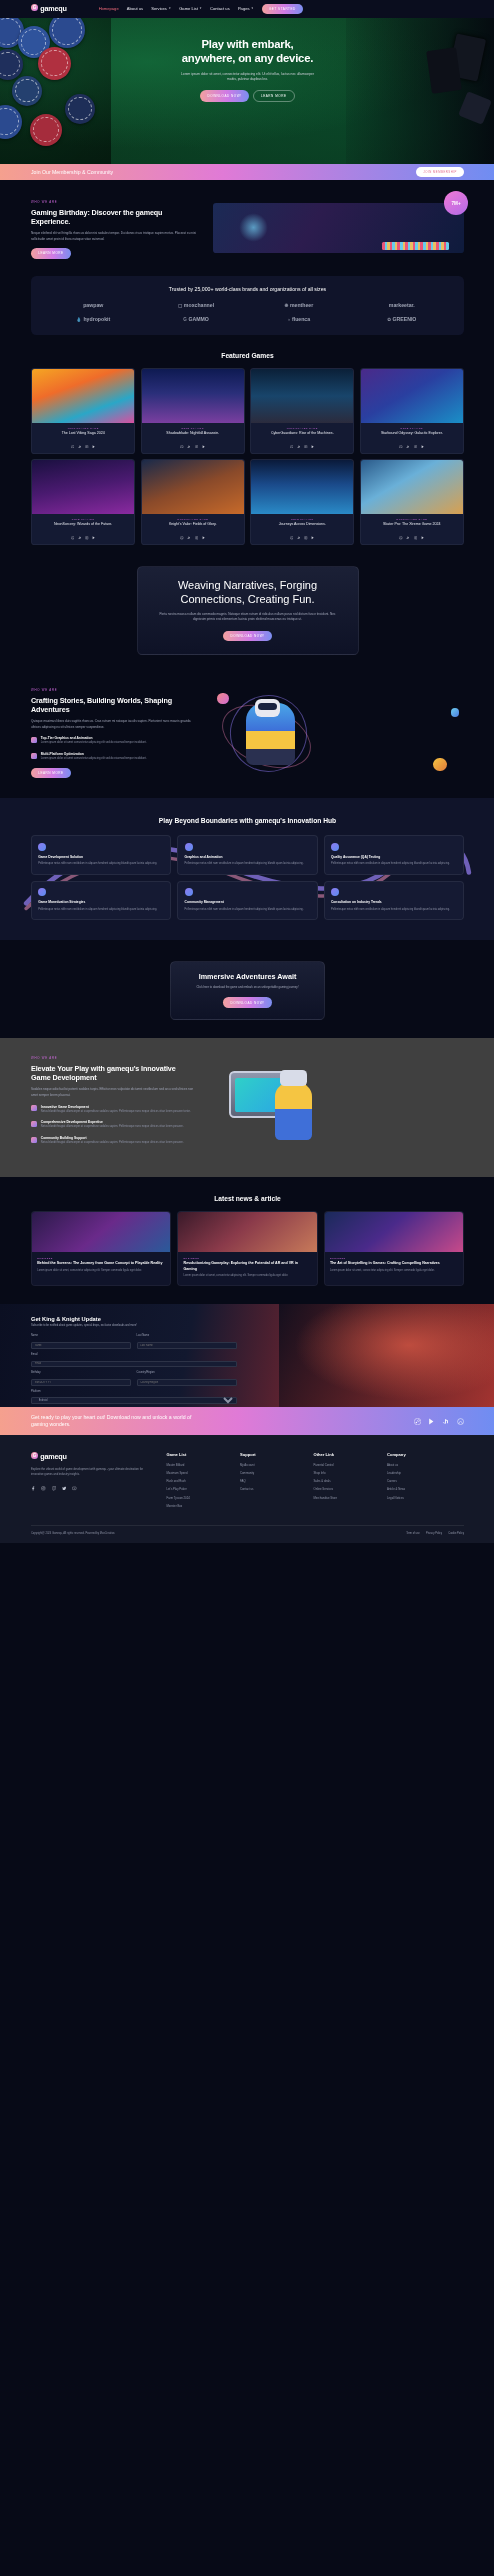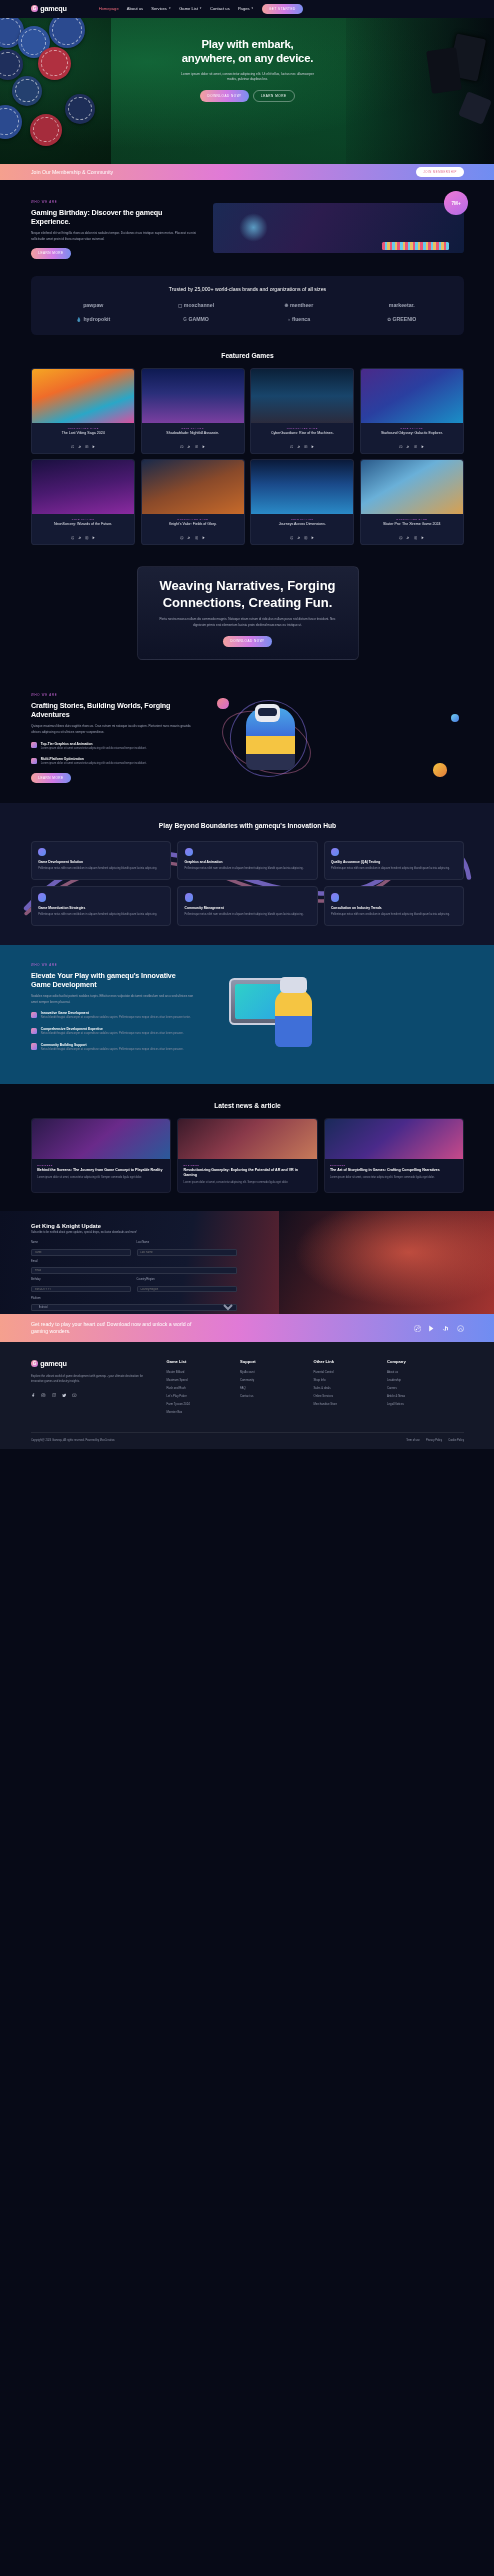--- a/index.html
+++ b/index.html
@@ -3,21 +3,21 @@
 <meta charset="utf-8">
 <style>
   *{margin:0;padding:0;box-sizing:border-box}
   html,body{background:#070a17;}
   body{width:495px;font-family:"Liberation Sans",sans-serif;color:#fff;overflow-x:hidden}
   .wrap{width:495px;position:relative}
   a{text-decoration:none;color:inherit}
 
   
   .header{height:17.5px;background:#0a0d1e;display:flex;align-items:center;padding:0 31px;position:relative;z-index:20}
-  .logo{display:flex;align-items:center;gap:2.1px}
+  .logo{display:flex;align-items:flex-start;gap:2.1px}
   .logo-mark{width:7.2px;height:7.2px;border-radius:50%;background:linear-gradient(135deg,#f5a0a0,#d77ae8);position:relative;display:flex;align-items:center;justify-content:center;font-size:4.6px;font-weight:700;color:#fff}
   .logo-text{font-size:7.2px;font-weight:700;letter-spacing:-0.2px}
   .nav{display:flex;align-items:center;gap:8.2px;margin-left:32px;font-size:4.1px}
   .nav-item{display:flex;align-items:center;gap:1.5px;color:#e8e8f0;white-space:nowrap}
   .nav-item.active{color:#f06a7a}
   .caret{font-size:2.6px;opacity:.8}
   .btn-grad{background:linear-gradient(90deg,#f2a0a0,#d07ae5 55%,#7b8ef0);border-radius:10.3px;color:#fff;font-size:3.1px;letter-spacing:0.5px;padding:3.1px 7.2px;border:0;white-space:nowrap}
   .get-started{margin-left:8.2px}
 
   
@@ -83,21 +83,21 @@
   .g8{background:linear-gradient(150deg,#2a5a8a,#6ab0d8 40%,#d8a050)}
   .gbody{padding:4.1px 4.1px 4.6px;text-align:center}
   .gcat{font-size:2.3px;letter-spacing:0.5px;color:#d16ae0;text-transform:uppercase;margin-bottom:2.1px}
   .gname{font-size:3.6px;line-height:1.45;color:#e9ebf2;min-height:10.3px}
   .gplat{display:flex;gap:3.6px;justify-content:center;margin-top:3.6px;opacity:.85}
   .gplat svg{width:3.6px;height:3.6px;fill:#e9ebf2}
 
   
   .weave-sec{padding:20.6px 0 17.5px;display:flex;justify-content:center}
   .weave{width:222px;background:linear-gradient(180deg,#1b2036,#0e1226);border:0.5px solid rgba(255,255,255,.07);border-radius:5.2px;padding:11.3px 17.5px 12.4px;text-align:center}
-  .weave h2{font-size:13px;line-height:1.3;font-weight:700}
+  .weave h2{font-size:11px;line-height:1.3;font-weight:400}
   .weave p{font-size:3.1px;line-height:1.8;color:#a3a8ba;margin:5.2px 0 7.2px}
 
   
   .craft{display:flex;gap:13.4px;padding:15.5px 0 17.5px;align-items:flex-start}
   .craft-left{width:170px}
   .feat{display:flex;gap:3.6px;margin-top:6.2px}
   .feat-ic{width:6.2px;height:6.2px;border-radius:1.5px;background:linear-gradient(135deg,#ef8fb0,#8e7af0);flex:none;margin-top:0.5px}
   .feat-t{font-size:3.3px;font-weight:700;margin-bottom:1px}
   .feat-d{font-size:2.7px;line-height:1.7;color:#8d92a6}
   .craft-right{flex:1;height:93px;position:relative}
@@ -118,21 +118,21 @@
   .icard-t{font-size:3.3px;font-weight:700;margin-bottom:2.6px;line-height:1.4}
   .icard-d{font-size:2.6px;line-height:1.75;color:#8a8fa3}
 
   
   .imm-sec{padding:20.6px 0 18.5px;display:flex;justify-content:center;background:#070a17}
   .imm{width:155px;background:linear-gradient(180deg,#1b2036,#0e1226);border:0.5px solid rgba(255,255,255,.07);border-radius:5.2px;padding:10.3px 13.4px 11.3px;text-align:center}
   .imm h2{font-size:7.2px;line-height:1.3;font-weight:700}
   .imm p{font-size:2.8px;line-height:1.8;color:#a3a8ba;margin:4.1px 0 6.2px}
 
   
-  .elev{background:#0c4a6e;padding:17.5px 31px 18.5px;display:flex;gap:12.4px;align-items:flex-start}
+  .elev{background:#404040;padding:17.5px 31px 18.5px;display:flex;gap:12.4px;align-items:flex-start}
   .elev-left{width:165px}
   .elev-right{flex:1;height:103px;position:relative}
   .tv{position:absolute;left:20.6px;top:15.5px;width:77px;height:47px;background:linear-gradient(180deg,#8f97ad,#5d6478);border-radius:5.2px;border:2.6px solid #c9cede}
   .tv-sc{position:absolute;inset:4.1px;background:linear-gradient(135deg,#2fd0c8,#2aa0e8);border-radius:2.6px}
   .elev-av{position:absolute;left:67px;top:27px;width:37px;height:57px;background:linear-gradient(180deg,#f5c542 0 46%,#3f6fd8 46%);border-radius:13.4px 13.4px 5.2px 5.2px}
 
   
   .news{padding:17.5px 31px 18.5px;background:#070a17}
   .news-t{text-align:center;font-size:6.7px;font-weight:700;margin-bottom:9.3px}
   .ncards{display:grid;grid-template-columns:repeat(3,1fr);gap:6.2px}
@@ -501,21 +501,21 @@
       <h2>Weaving Narratives, Forging Connections, Creating Fun.</h2>
       <p>Porta nostra massa nullam dis commodo magnis. Natoque etiam rutrum id ridiculus nullam purus nisl dictum fusce tincidunt. Nec dignissim primis erat elementum lacinia proin eleifend maecenas eu tristique ut.</p>
       <button class="btn-grad">DOWNLOAD NOW!</button>
     </div>
   </div>
 
   <div class="sec">
     <div class="craft">
       <div class="craft-left">
         <div class="eyebrow">WHO WE ARE</div>
-        <h2 class="h2">Crafting Stories, Building Worlds, Forging Adventures</h2>
+        <h2 class="h2">Crafting Stories, Building Worlds, Shaping Adventures</h2>
         <p class="body-s" style="margin-top:4.6px">Quisque maximus libero duis sagittis rhoncus. Cras rutrum mi natoque iaculis sapien. Parturient nunc mauris gravida ultrices adipiscing eu sit ultrices semper suspendisse.</p>
         <div id="craft-feats">
             <div class="feat">
      <div class="feat-ic"></div>
      <div>
                 <div class="feat-t">Top-Tier Graphics and Animation</div>
      <div class="feat-d">Lorem ipsum dolor sit amet consectetur adipiscing elit sed do eiusmod tempor incididunt.</div>
               </div>
    </div>
             <div class="feat">
@@ -574,20 +574,27 @@
      <div class="icard-d">Pellentesque netus nibh nam vestibulum in aliquam hendrerit adipiscing blandit quam lacinia adipiscing.</div>
    </div>
         <div class="icard">
      <div class="icard-ic"></div>
      <div class="icard-t">Consultation on Industry Trends</div>
      <div class="icard-d">Pellentesque netus nibh nam vestibulum in aliquam hendrerit adipiscing blandit quam lacinia adipiscing.</div>
    </div>
       </div>
   </div>
 
+  <div class="imm-sec">
+    <div class="imm">
+      <h2>Immersive Adventures Await</h2>
+      <p>Click here to download the game and embark on an unforgettable gaming journey!</p>
+      <button class="btn-grad">DOWNLOAD NOW!</button>
+    </div>
+  </div>
 
   <div class="elev">
     <div class="elev-left">
       <div class="eyebrow">WHO WE ARE</div>
       <h2 class="h2">Elevate Your Play with gamequ's Innovative Game Development</h2>
       <p class="body-s" style="margin-top:4.6px">Sodales neque odio facilisi potenti sodales turpis. Efficitur eros vulputate dictumst vestibulum sed arcu sed ultrices non amet semper lorem placerat.</p>
       <div id="elev-items">
           <div class="feat">
      <div class="feat-ic"></div>
      <div>

